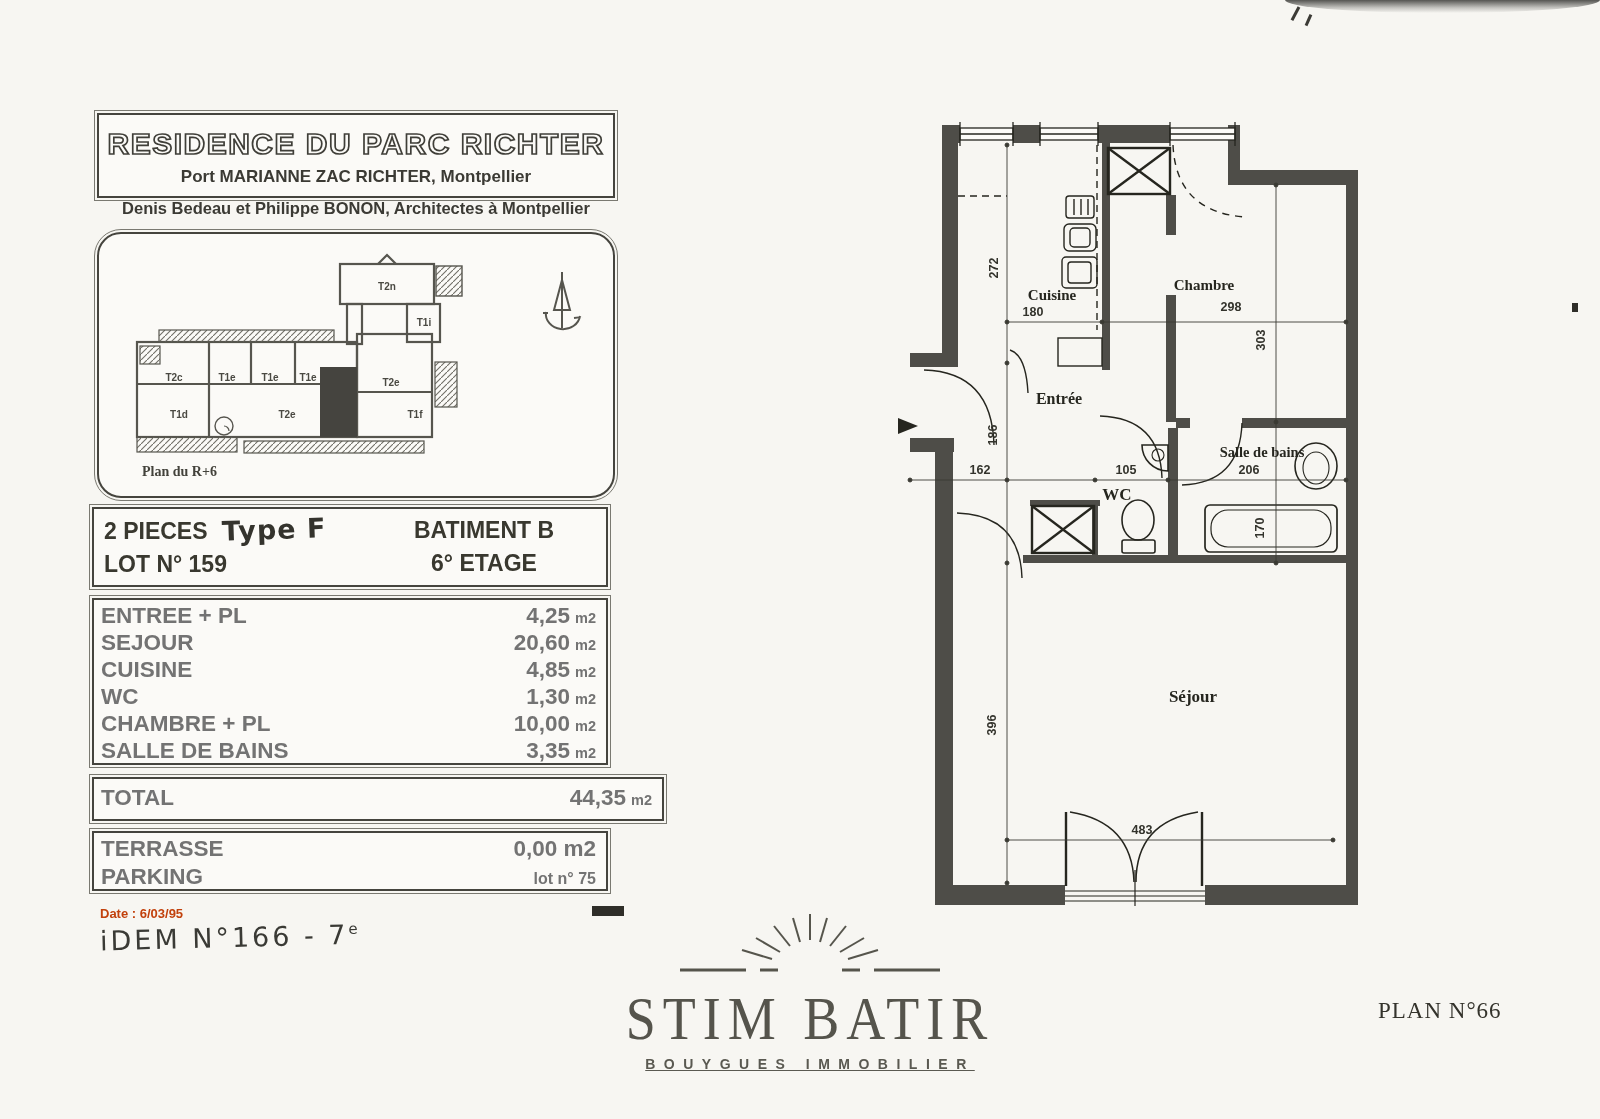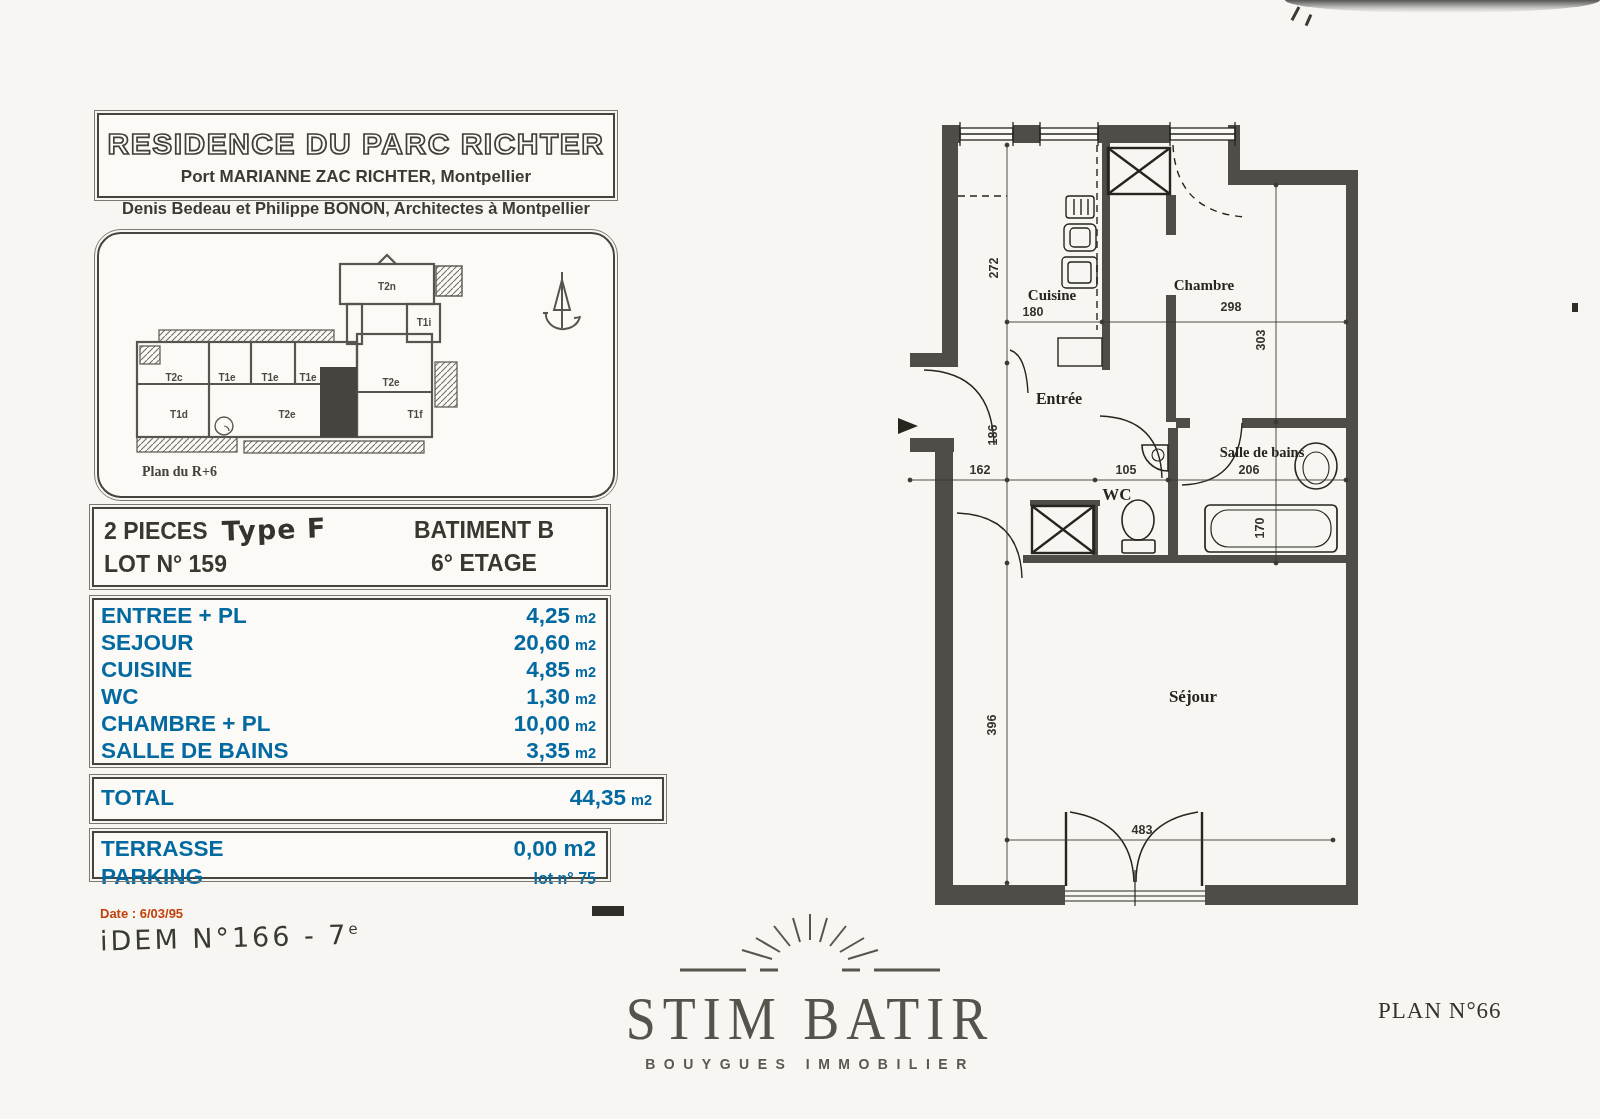--- a/index.html
+++ b/index.html
@@ -32,43 +32,43 @@
   .lot-right{width:200px;text-align:center;padding-right:22px;}
   .lot-line{font-size:23px;font-weight:800;color:#39382f;line-height:33px;white-space:nowrap;}
   .hand{
     font-family:"DejaVu Sans",sans-serif;font-weight:600;font-size:27px;
     display:inline-block;transform:rotate(-2deg);letter-spacing:1px;margin-left:14px;color:#34332d;
   }
   
   .areasbox{left:92px;top:598px;width:516px;height:167px;padding:2px 0;}
   .arow{display:flex;justify-content:space-between;align-items:baseline;
         height:27px;line-height:27px;padding:0 10px 0 7px;
-        font-size:22.5px;font-weight:700;color:#0369a1;}
+        font-size:22.5px;font-weight:700;color:#737373;}
   .val{display:flex;align-items:baseline;}
   .num{min-width:78px;text-align:right;}
   .unit{font-size:14.5px;font-weight:700;margin-left:5px;}
   .totalbox{left:92px;top:777px;width:572px;height:44px;display:flex;align-items:center;}
   .totalbox .arow{flex:1;height:auto;}
-  .annexbox{left:92px;top:831px;width:516px;height:48px;padding-top:2px;}
+  .annexbox{left:92px;top:831px;width:516px;height:60px;padding-top:2px;}
   .annexbox .arow{height:28px;line-height:28px;}
   .parkval{font-size:16px;font-weight:700;}
   
   .dateline{position:absolute;left:100px;top:906px;font-size:13px;font-weight:700;color:#c2410c;}
   .handnote{
     position:absolute;left:100px;top:922px;font-family:"DejaVu Sans",sans-serif;
     font-size:27px;font-weight:500;letter-spacing:3px;color:#3a3a35;transform:rotate(-1.5deg);
   }
   .handnote sup{font-size:15px;}
   
   .logo{position:absolute;left:595px;top:912px;width:430px;text-align:center;color:#55544c;}
   .logo-name{
     font-family:"Liberation Serif",serif;font-size:54px;letter-spacing:7px;
     transform:scaleY(1.12);color:#55544c;white-space:nowrap;
   }
-  .logo-tag{font-size:14px;letter-spacing:8.5px;font-weight:600;margin-top:6px;color:#5a5951;}
+  .logo-tag{font-size:14px;letter-spacing:8.5px;font-weight:600;margin-top:6px;color:#5a5951;text-decoration:underline;}
   .plan-no{
     position:absolute;left:1378px;top:998px;font-family:"Liberation Serif",serif;
     font-size:23px;color:#34332c;letter-spacing:1px;
   }
   
   .smudge{position:absolute;left:1285px;top:0;width:315px;height:13px;
     background:linear-gradient(to bottom,rgba(45,45,42,.8),rgba(45,45,42,.25) 60%,rgba(45,45,42,0));
     border-radius:0 0 50% 50%/0 0 100% 100%;}
   .slash{position:absolute;width:2.5px;height:15px;background:#3c3b36;}
   .speck{position:absolute;background:#2f2e29;}

